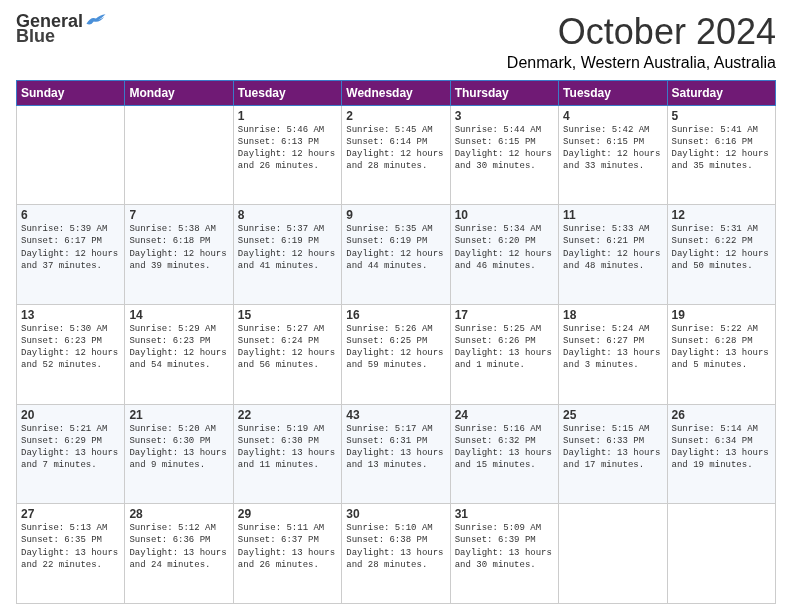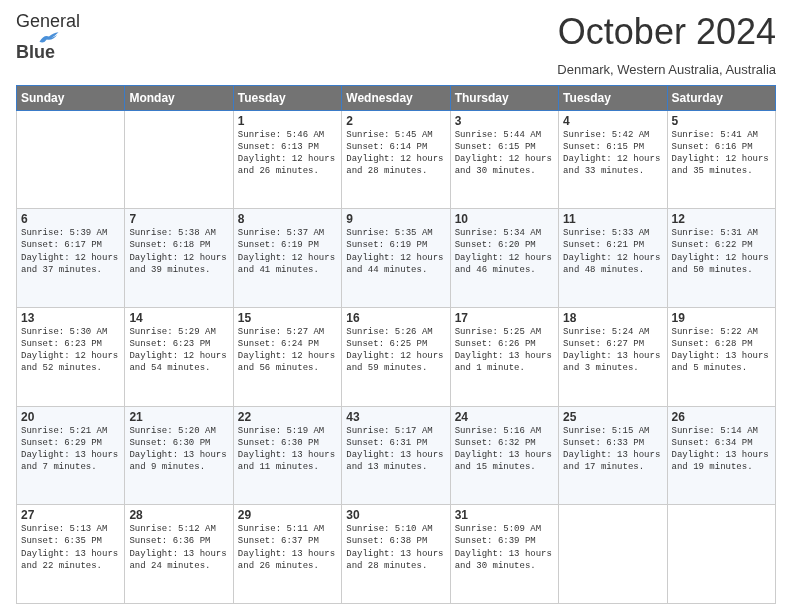--- a/index.html
+++ b/index.html
@@ -23,48 +23,46 @@
       justify-content: space-between;
       margin-bottom: 8px;
     }
     .logo {
       display: flex;
       flex-direction: column;
       align-items: flex-start;
     }
     .logo-text {
       display: flex;
-      align-items: center;
       font-size: 18px;
-      font-weight: normal;
+      font-weight: bold;
       color: #333;
       line-height: 1;
-      flex-direction: column;
     }
     .logo-general {
       color: #333;
     }
     .logo-icon {
       width: 22px;
       height: 16px;
       margin-left: 2px;
     }
     .title-block {
       text-align: right;
     }
     .month-title {
       font-size: 36px;
       font-weight: normal;
       color: #333;
       line-height: 1.1;
     }
     .subtitle {
-      font-size: 13px;
-      color: #404040;
-      margin-top: 10px;
+      font-size: 16px;
+      color: #000000;
+      margin-top: 2px;
     }
     .calendar {
       flex: 1;
       border: 1px solid #ccc;
       border-collapse: collapse;
       width: 100%;
       table-layout: fixed;
     }
     .calendar th {
       background-color: #4a90d9;
@@ -99,21 +97,21 @@
     .empty-cell {
       background: #f9f9f9;
     }
     tr:nth-child(even) td {
       background-color: #f5f8fc;
     }
     tr:nth-child(odd) td {
       background-color: #fff;
     }
     .calendar thead tr th {
-      background-color: #737373;
+      background-color: #701a75;
     }
   </style>
 </head>
 <body>
 
 <div class="page">
   <div class="header">
     <div class="logo">
       <div class="logo-text">
         <span class="logo-general">General</span>

